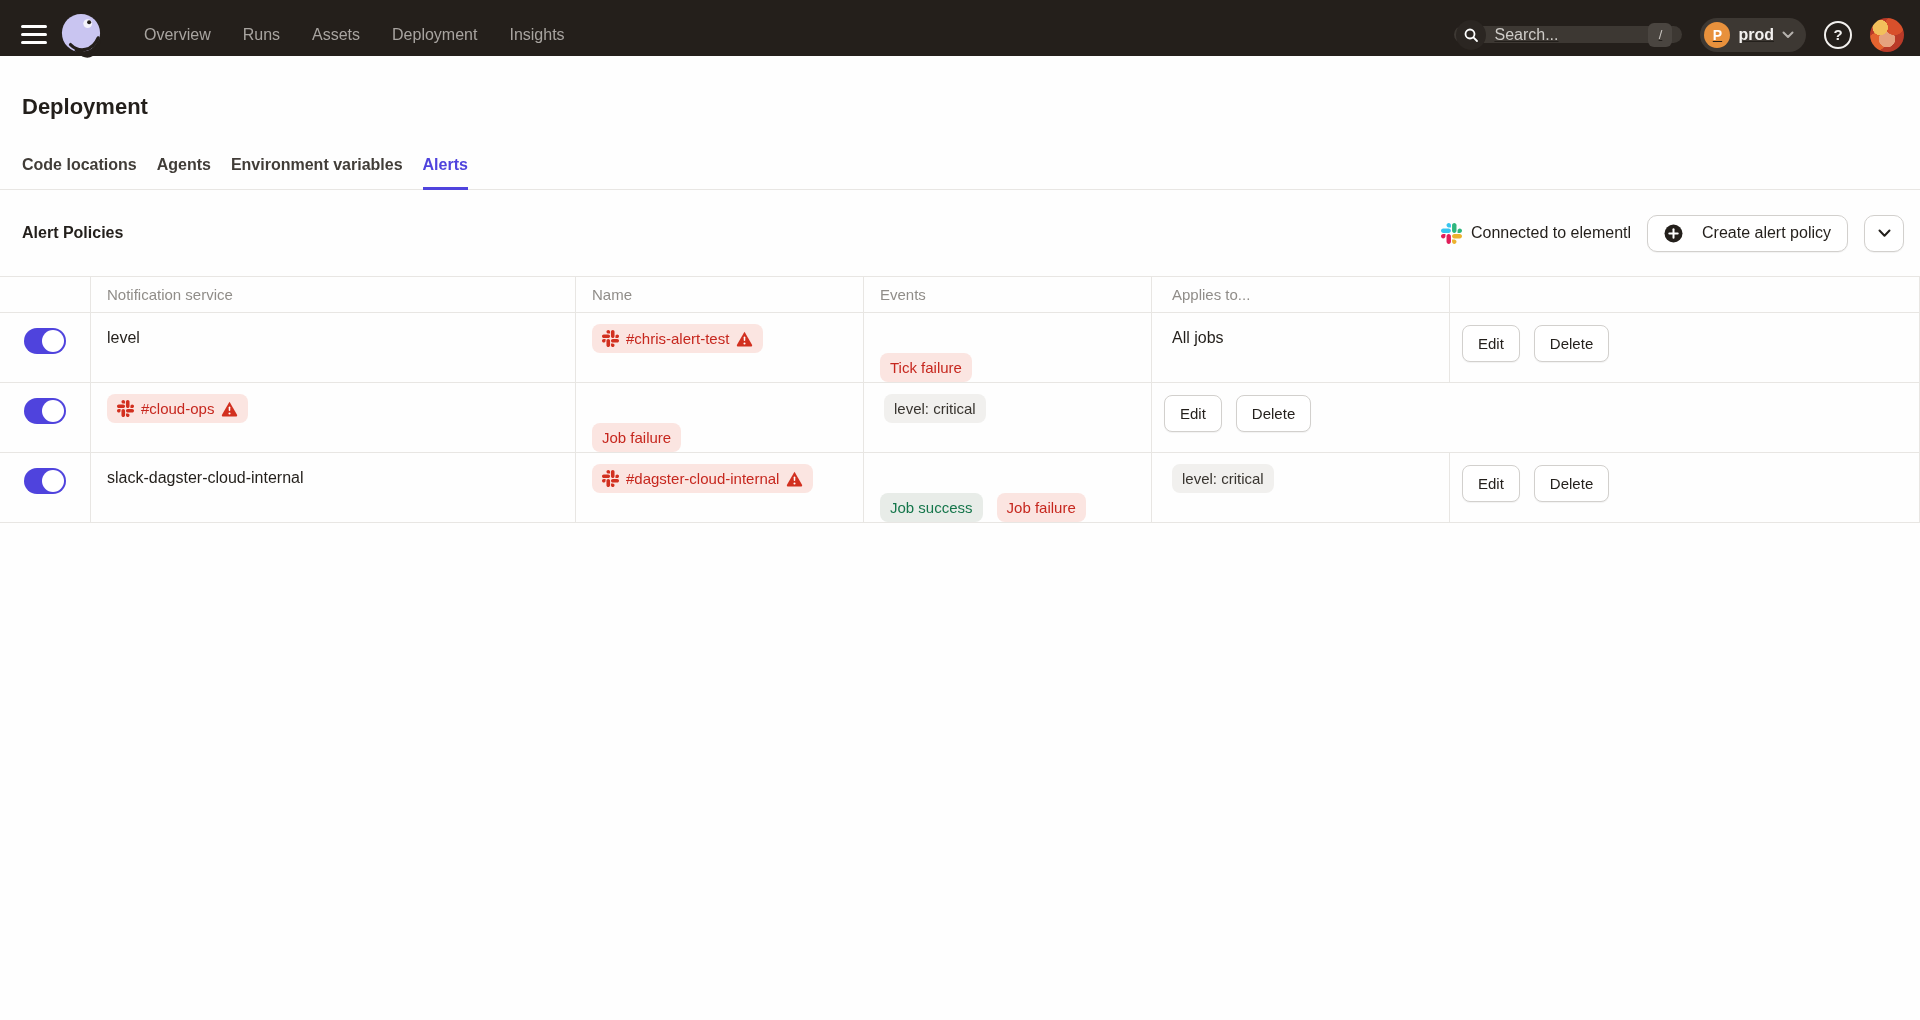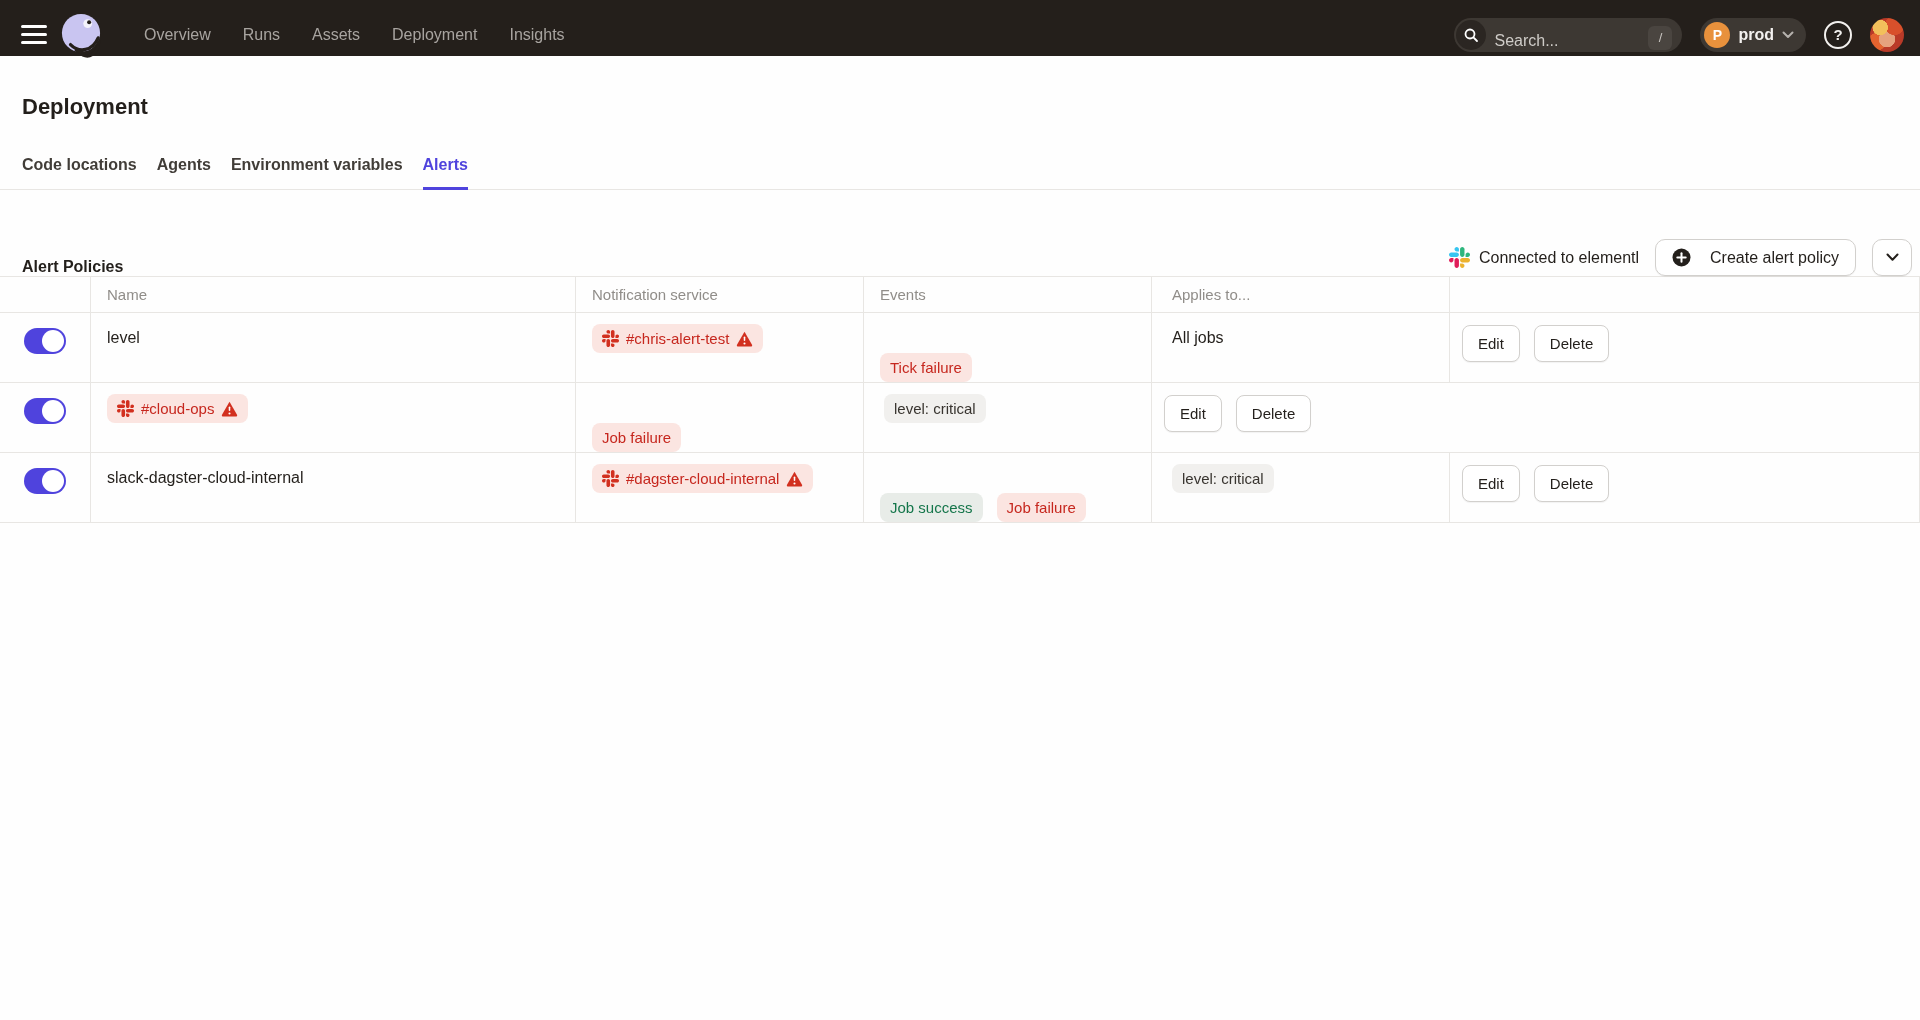--- a/index.html
+++ b/index.html
@@ -11,37 +11,38 @@
     overflow: hidden;
   }
 
   
   .topnav {
     height: 56px;
     background: #241f1b;
     display: flex;
     align-items: center;
     padding: 13px 16px 0 14px;
+    text-decoration: underline;
   }
   .hamburger {
     width: 40px; height: 40px;
     background: transparent; border: none; cursor: pointer;
     display: flex; flex-direction: column; justify-content: center; gap: 5px;
     padding: 0 7px;
   }
   .hamburger span { display: block; height: 3px; border-radius: 2px; background: #fff; }
   .logo-wrap { margin-left: 6px; width: 44px; height: 46px; display: flex; align-items: center; }
   .main-links { display: flex; gap: 32px; margin-left: 40px; list-style: none; }
   .main-links a {
     color: #a8a4a0; text-decoration: none; font-size: 16px;
   }
   .topnav-right { margin-left: auto; display: flex; align-items: center; gap: 18px; }
   .search-pill {
-    width: 228px; height: 34px; border-radius: 17px;
-    background: #3d3833; display: flex; align-items: flex-end; padding: 2px;
+    width: 228px; height: 17px; border-radius: 17px;
+    background: #3d3833; display: flex; align-items: center; padding: 2px;
   }
   .search-circle {
     width: 30px; height: 30px; border-radius: 50%;
     background: #2b2622; display: flex; align-items: center; justify-content: center;
     flex: 0 0 auto;
   }
   .search-pill input {
     flex: 1; min-width: 0; background: transparent; border: none; outline: none;
     color: #e8e5e2; font-size: 16px; padding: 0 8px;
     font-family: "Liberation Sans", sans-serif;
@@ -89,21 +90,21 @@
   .tab {
     font-size: 16px; font-weight: 600; color: #413d38;
     padding: 2px 0 13px 0; border: none; background: none; cursor: pointer;
     border-bottom: 3px solid transparent; margin-bottom: -1px;
     font-family: "Liberation Sans", sans-serif;
   }
   .tab.active { color: #4f43dd; border-bottom-color: #4f43dd; }
 
   
   .policies-bar {
-    height: 86px; display: flex; align-items: flex-end; padding: 0 8px 0 22px;
+    height: 86px; display: flex; align-items: center; padding: 0 16px 0 22px;
   }
   .policies-heading { font-size: 16px; font-weight: bold; }
   .policies-bar-right { margin-left: auto; display: flex; align-items: center; gap: 16px; }
   .connected { display: flex; align-items: center; gap: 9px; font-size: 16px; color: #231f1b; }
   .btn {
     background: #fff; border: 1px solid #d2d0cd; border-radius: 8px;
     font-size: 15px; color: #231f1b; cursor: pointer;
     font-family: "Liberation Sans", sans-serif;
     box-shadow: 0 1px 1px rgba(0,0,0,0.05);
   }
@@ -262,22 +263,22 @@
             <polyline points="1.5,1.5 6.5,6.8 11.5,1.5" fill="none" stroke="#231f1b" stroke-width="2" stroke-linecap="round" stroke-linejoin="round"></polyline>
           </svg>
         </span>
       </button>
     </div>
   </section>
 
   <section class="policies-table">
     <div class="trow thead">
       <div></div>
+      <div>Notification service</div>
       <div>Name</div>
-      <div>Notification service</div>
       <div>Events</div>
       <div class="applies-col">Applies to...</div>
       <div></div>
     </div>
     <div>
 
     <div class="trow tbody-row">
           <div class="cell-toggle">
             <button class="toggle on">
               <span class="knob"></span>

